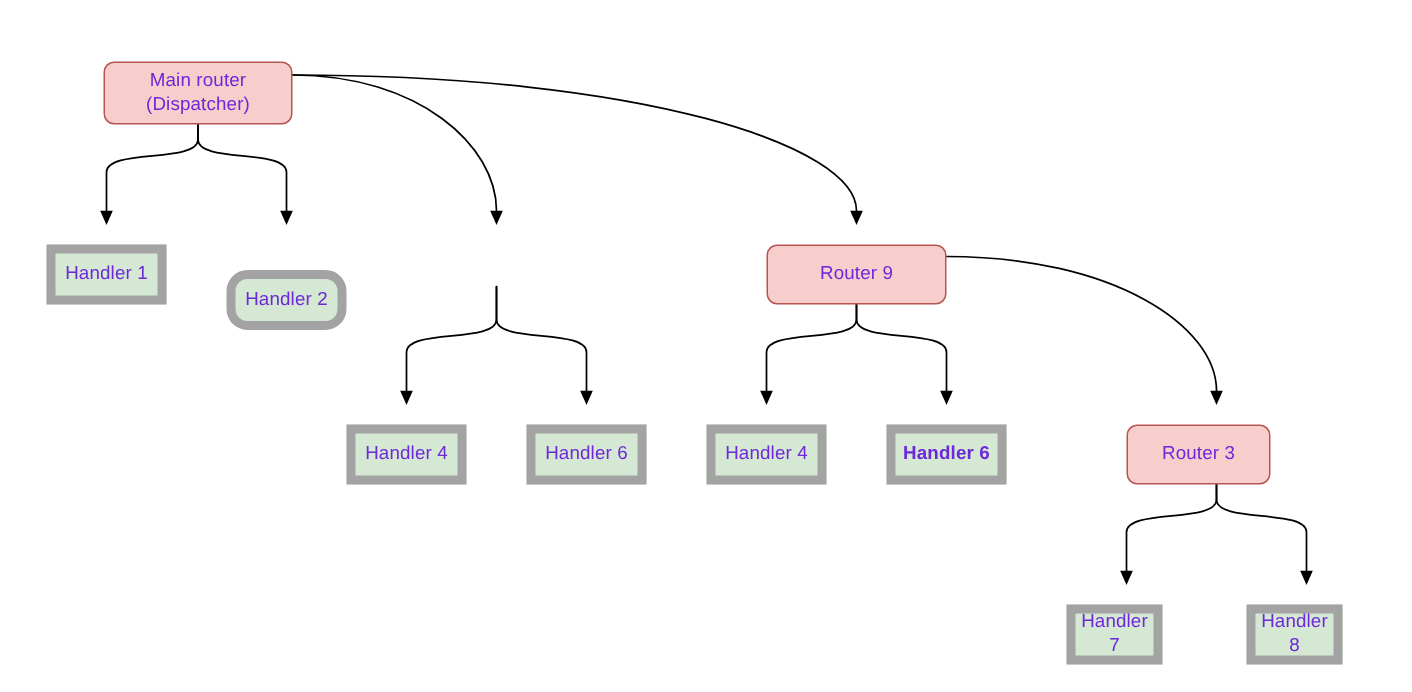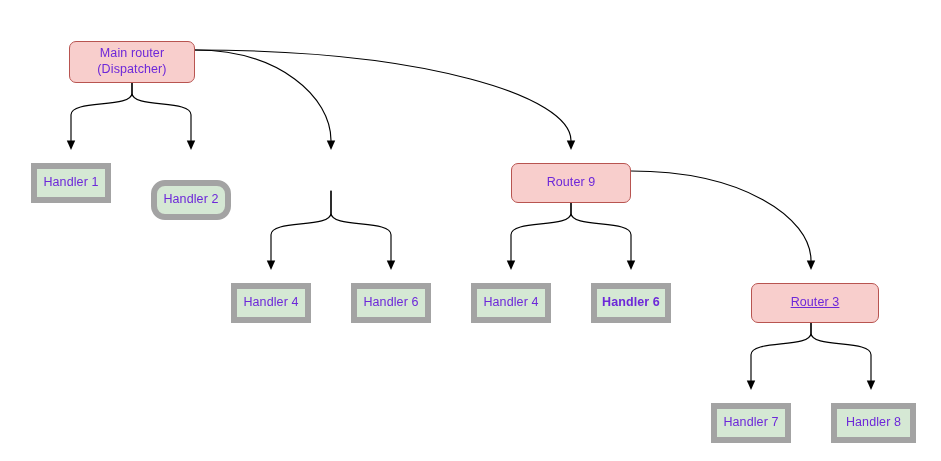--- a/index.html
+++ b/index.html
@@ -119,25 +119,25 @@
   </div>
 
   <div class="node node-handler" style="left:471px; top:271px; width:80px; height:40px;">
     <span>Handler 4</span>
   </div>
 
   <div class="node node-handler" style="left:591px; top:271px; width:80px; height:40px;font-weight:bold;">
     <span>Handler 6</span>
   </div>
 
-  <div class="node node-router" style="left:751px; top:271px; width:128px; height:40px;text-decoration:underline;">
+  <div class="node node-router" style="left:751px; top:271px; width:96px; height:40px;">
     <span>Router 3</span>
   </div>
 
-  <div class="node node-handler" style="left:711px; top:391px; width:80px; height:40px;">
+  <div class="node node-handler" style="left:711px; top:391px; width:64px; height:40px;">
     <span>Handler 7</span>
   </div>
 
-  <div class="node node-handler" style="left:831px; top:391px; width:85px; height:40px;">
+  <div class="node node-handler" style="left:831px; top:391px; width:64px; height:40px;">
     <span>Handler 8</span>
   </div>
 
 </div>
 
 </body></html>

